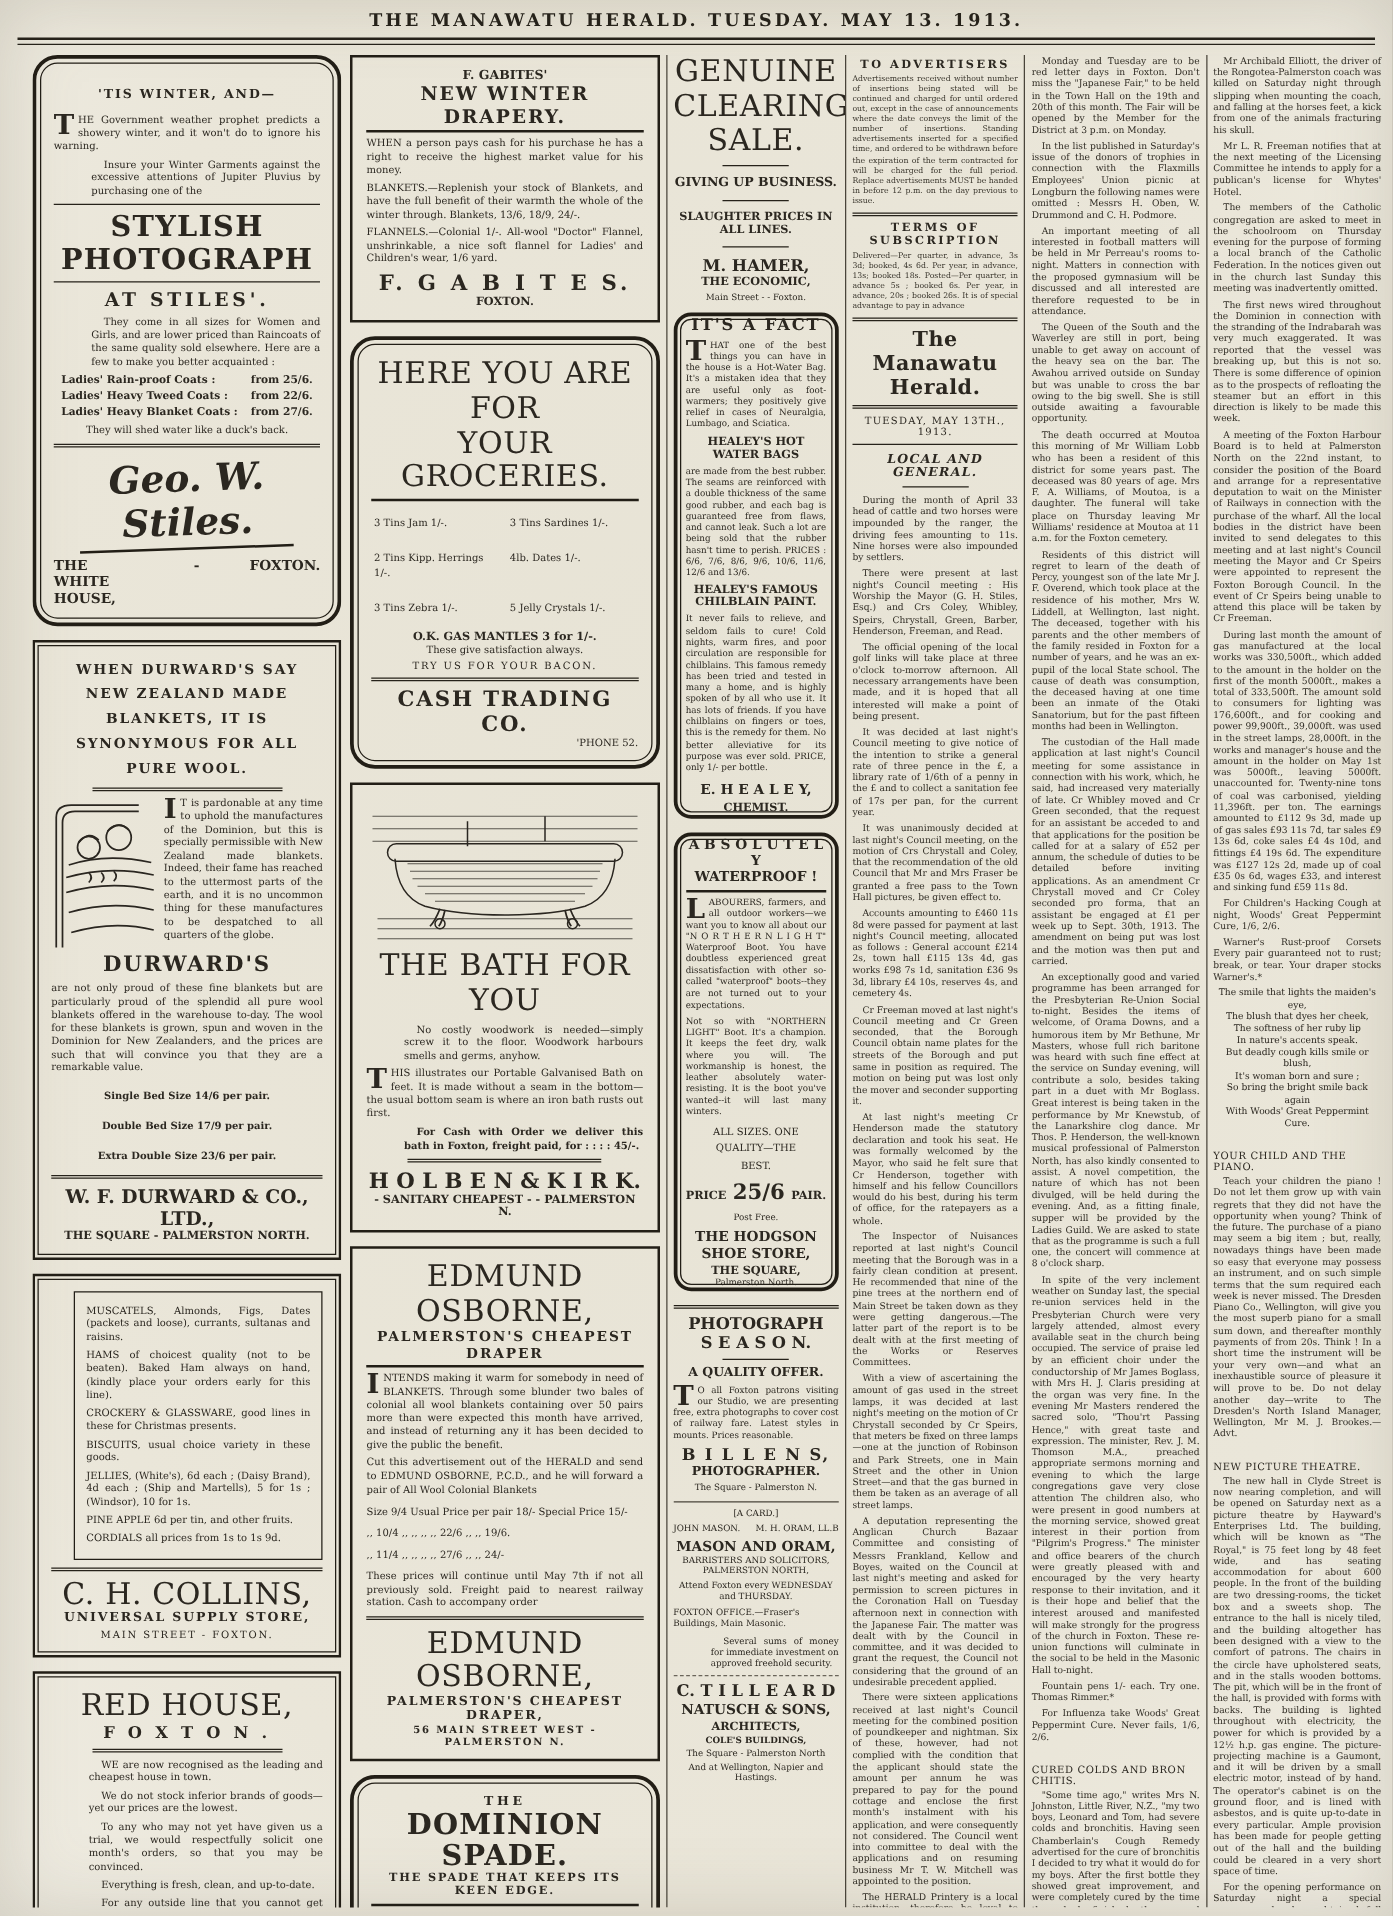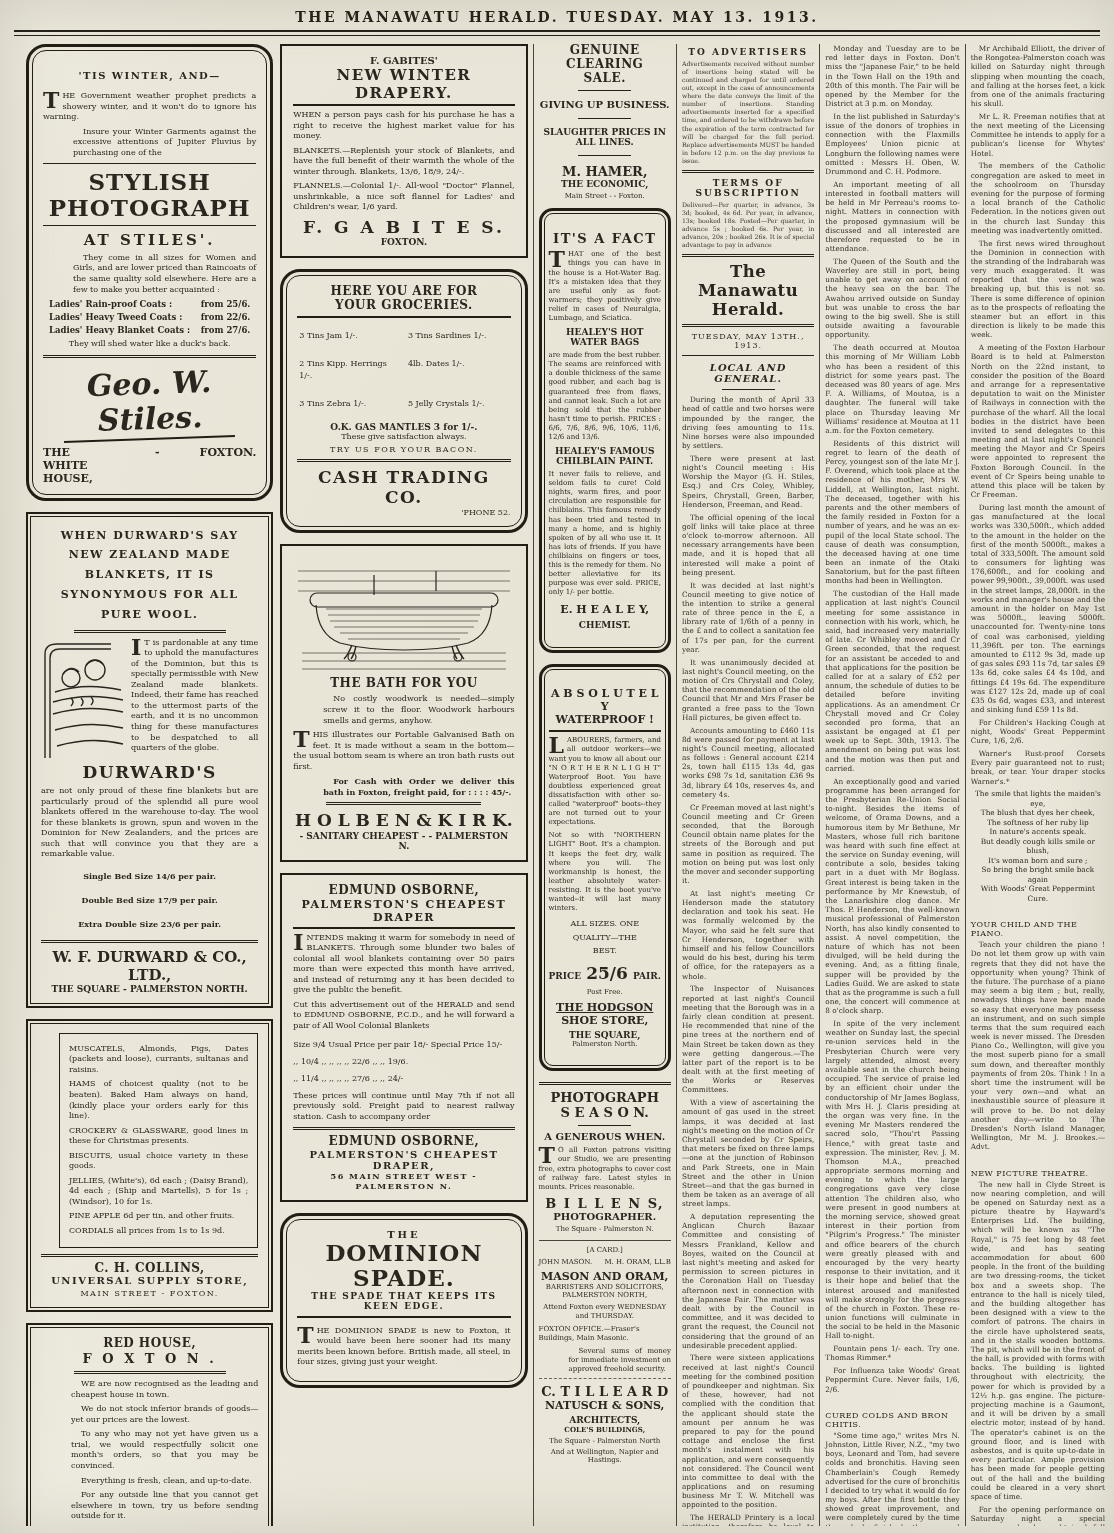--- a/index.html
+++ b/index.html
@@ -19,37 +19,37 @@
   .c1{width:254px;margin-right:7px;}
   .c2{width:254px;margin-right:5px;}
   .c3{width:136px;padding:0 5px;border-left:1px solid #49443a;border-right:1px solid #49443a;}
   .c4{width:136px;padding:0 5px;}
   .c5{width:138px;padding:0 5px;border-left:1px solid #49443a;}
   .c6{width:138px;padding:0 5px;border-left:1px solid #49443a;}
   
   .ad{border:2px solid #221e16;margin-bottom:11px;padding:9px 11px;}
   .round{border-radius:20px;border-width:3px;outline:1px solid #221e16;outline-offset:-7px;padding:13px 14px;}
   .dbl{outline:1px solid #221e16;outline-offset:-5px;padding:12px 13px;}
-  .c3 .ad{padding:20px 7px;}
+  .c3 .ad{padding:0 7px;}
   .c3 .round{border-radius:14px;outline-offset:-6px;}
   
   .ctr{text-align:center;}
   .jst{text-align:justify;}
   .sm{font-size:8px;line-height:1.32;margin:4px 0;}
   .c3 .sm{font-size:7px;line-height:1.3;}
   .ind{text-indent:10px;margin-left:30px;}
   .b{font-weight:bold;}
   .dc::first-letter{float:left;font-size:22px;line-height:17px;padding:1px 3px 0 0;font-weight:bold;}
   .rule{border:none;border-top:1px solid #26221a;margin:5px auto;}
   .rule2{border:none;border-top:3px double #26221a;margin:5px auto;}
   .rulef{width:100%;} .rulem{width:70%;} .rules{width:40%;}
   .sp1{letter-spacing:1.5px;} .sp2{letter-spacing:3px;}
   
   .h24{font-size:23px;font-weight:bold;letter-spacing:1px;line-height:1.1;}
-  .h20{font-size:12px;font-weight:bold;letter-spacing:.5px;line-height:1.15;}
+  .h20{font-size:24px;font-weight:normal;letter-spacing:.5px;line-height:1.15;}
   .h17{font-size:17px;font-weight:bold;line-height:1.2;}
   .h15{font-size:15px;font-weight:bold;}
   .h13{font-size:13px;font-weight:bold;}
   .h11{font-size:11px;font-weight:bold;gap:40px;}
   .h10{font-size:10px;font-weight:bold;}
   .h9{font-size:9px;font-weight:bold;}
   .t8{font-size:8px;} .t7{font-size:7px;}
   .rowsplit{display:flex;justify-content:space-between;align-items:baseline;}
   .pricerow{display:flex;justify-content:space-between;font-size:8.5px;font-weight:bold;margin:3px 6px;}
   .sig{font-size:30px;font-style:italic;font-weight:bold;text-align:center;margin:8px 0 2px;transform:rotate(-2deg);font-family:"DejaVu Serif",serif;}
@@ -303,31 +303,31 @@
         <p class="sm jst">Not so with "NORTHERN LIGHT" Boot.  It's a champion.  It keeps the feet dry, walk where you will.  The workmanship is honest, the leather absolutely water-resisting.  It is the boot you've wanted--it will last many winters.</p>
         <div class="t8 ctr" style="line-height:1.7;">ALL  SIZES.  ONE</div>
         <div class="t8 ctr" style="line-height:1.7;">QUALITY—THE</div>
         <div class="t8 ctr" style="line-height:1.7;">BEST.</div>
         <div class="ctr" style="margin:5px 0;">
           <span class="h9">PRICE</span>
           <span class="h17">25/6</span>
           <span class="h9">PAIR.</span>
         </div>
         <div class="t7 ctr">Post Free.</div>
-        <div class="h11 ctr" style="margin-top:5px;text-decoration:underline;">THE  HODGSON</div>
+        <div class="h11 ctr" style="margin-top:5px;">THE  HODGSON</div>
         <div class="h11 ctr">SHOE  STORE,</div>
         <div class="h9 ctr" style="margin-top:3px;">THE SQUARE,</div>
         <div class="t7 ctr">Palmerston North.</div>
       </div>
 
       <div style="border-top:3px double #221e16;padding-top:5px;">
         <div class="h13 ctr">PHOTOGRAPH</div>
         <div class="h13 ctr">S E A S O N.</div>
         <hr class="rule rules">
-        <div class="h10 ctr">A GENEROUS WHEN.</div>
+        <div class="h10 ctr">A QUALITY OFFER.</div>
         <p class="sm jst dc">TO all Foxton patrons visiting our Studio, we are presenting free, extra photographs to cover cost of railway fare.  Latest styles in mounts.  Prices reasonable.</p>
         <div class="h13 ctr sp1">B I L L E N S,</div>
         <div class="h10 ctr">PHOTOGRAPHER.</div>
         <div class="t7 ctr" style="margin:3px 0 7px;">The Square   -   Palmerston N.</div>
       </div>
 
       <div style="border-top:1px solid #49443a;padding-top:5px;">
         <div class="t7 ctr">[A CARD.]</div>
         <div class="rowsplit t7" style="margin:4px 0;">
           <span>JOHN MASON.</span>

